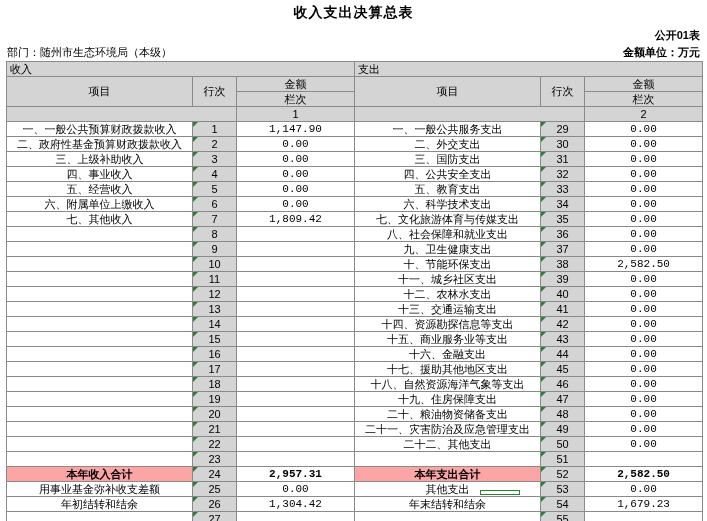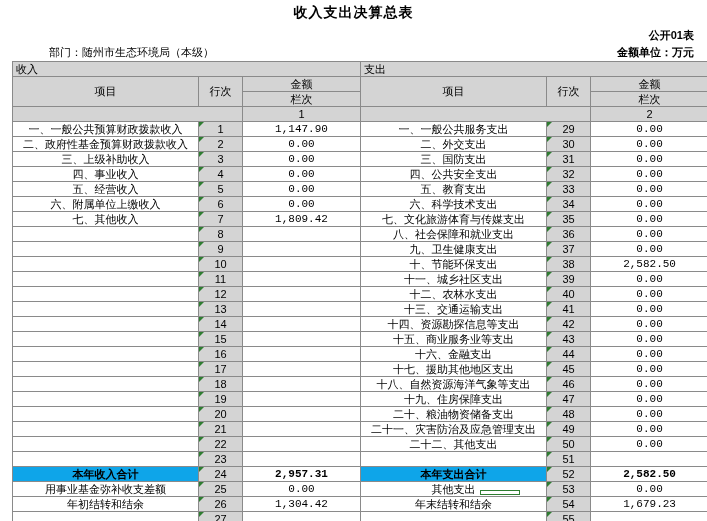--- a/index.html
+++ b/index.html
@@ -13,38 +13,38 @@
     font-family: "Liberation Sans", sans-serif;
     font-size: 11px;
     color: #000000;
     overflow: hidden;
   }
   .page {
     position: relative;
     width: 707px;
     height: 495px;
     box-sizing: border-box;
-    padding: 0 12px;
+    padding: 0 6px;
   }
   .doc-title {
     text-align: center;
     font-size: 14px;
     font-weight: bold;
     letter-spacing: 1px;
     padding: 4px 0 6px 0;
     color: #000;
   }
   .meta-row {
     display: flex;
     justify-content: space-between;
     align-items: flex-end;
     font-size: 11px;
     padding: 0 1px 2px 1px;
   }
-  .meta-left { white-space: nowrap; margin-left: 36px; }
+  .meta-left { white-space: nowrap; }
   .meta-right { white-space: nowrap; font-weight: bold; }
   .meta-row.second { padding-bottom: 1px; }
 
   table.sheet {
     border-collapse: collapse;
     width: 695px;
     table-layout: fixed;
   }
   table.sheet td {
     border: 1px solid #8a8a8a;
@@ -65,21 +65,21 @@
     background: #d4d4d4;
   }
   .num {
     text-align: center;
     padding-right: 4px;
     font-family: Liberation Mono, monospace;
   }
   .ctr { text-align: center; }
   .left { text-align: center; }
   .bold { font-weight: bold; }
-  .shade { background: #0ea5e9; }
+  .shade { background: #fca5a5; }
   .rowno {
     text-align: center;
     background: #d4d4d4;
   }
   .cell-green {
     position: relative;
   }
   .cell-green::after {
     content: "";
     position: absolute;

